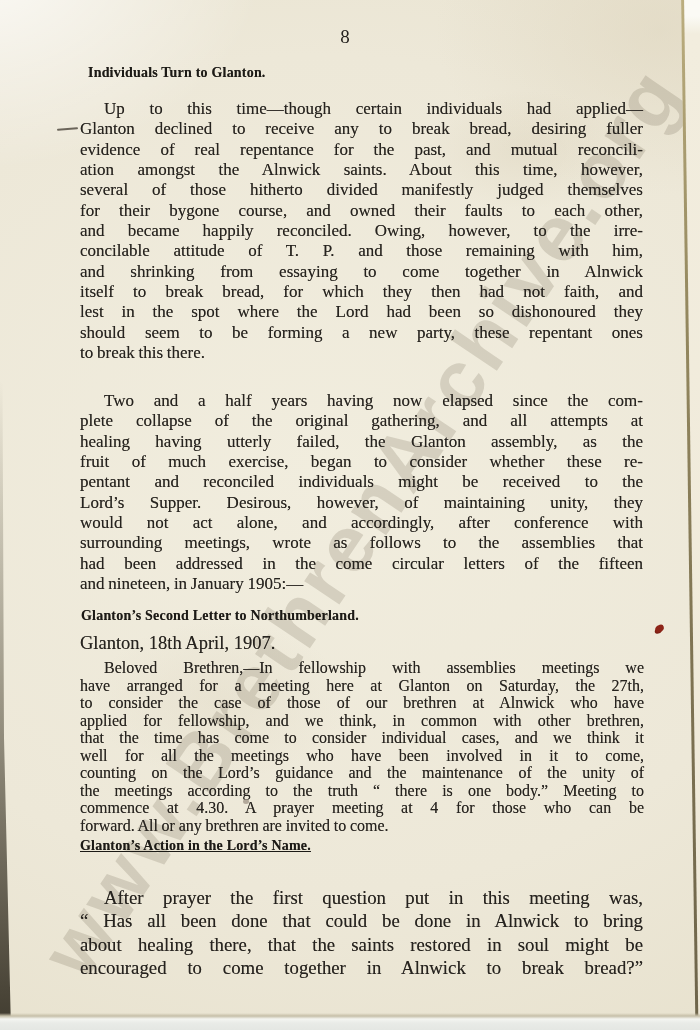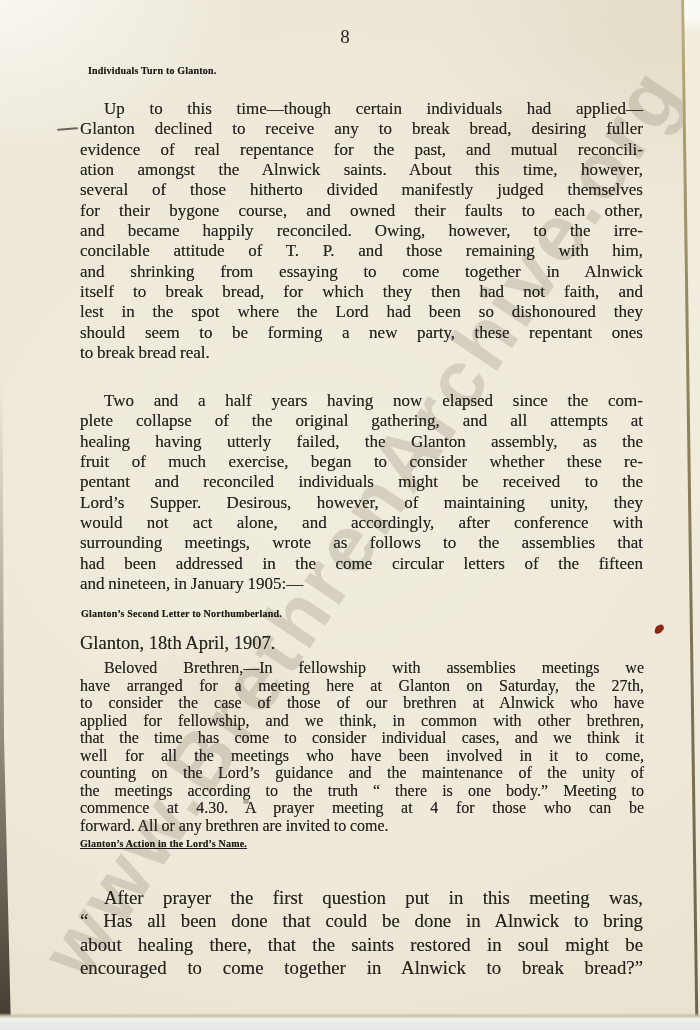--- a/index.html
+++ b/index.html
@@ -18,21 +18,21 @@
     text-align:center;
     font-family:"Liberation Sans", sans-serif;
     font-weight:700; font-size:80px; letter-spacing:4px;
     color:rgba(104,93,74,0.20);
     white-space:nowrap;
     user-select:none;
   }
   
   .tblock { position:absolute; left:80px; width:563px; color:#26231f;
             text-shadow:0 0 0.5px rgba(45,40,32,0.55); }
-  .heading { font-weight:700; font-size:10px; color:#1c1a16; letter-spacing:0.2px; }
+  .heading { font-weight:700; font-size:14px; color:#1c1a16; letter-spacing:0.2px; }
   .body-par  { font-size:17px; line-height:20.35px; word-spacing:-0.5px; }
   .body-par3 { font-size:18.8px; line-height:23.3px; word-spacing:-0.5px; }
   .letter-par{ font-size:16px;   line-height:17.5px; word-spacing:-0.3px; }
   .tl { text-align:justify; text-align-last:justify; white-space:nowrap; }
   .tl.last { text-align-last:left; }
   .indent .tl.first { text-indent:24px; }
   .dateline { font-size:18.5px; text-align:left; padding-right:45px; box-sizing:border-box; }
   .pageno { position:absolute; left:330px; top:26px; width:30px; text-align:center;
             font-size:19px; color:#26231f; }
   
@@ -79,21 +79,21 @@
       <div class="tl">evidence of real repentance for the past, and mutual reconcili-</div>
       <div class="tl">ation amongst the Alnwick saints. About this time, however,</div>
       <div class="tl">several of those hitherto divided manifestly judged themselves</div>
       <div class="tl">for their bygone course, and owned their faults to each other,</div>
       <div class="tl">and became happily reconciled. Owing, however, to the irre-</div>
       <div class="tl">concilable attitude of T. P. and those remaining with him,</div>
       <div class="tl">and shrinking from essaying to come together in Alnwick</div>
       <div class="tl">itself to break bread, for which they then had not faith, and</div>
       <div class="tl">lest in the spot where the Lord had been so dishonoured they</div>
       <div class="tl">should seem to be forming a new party, these repentant ones</div>
-      <div class="tl last">to break bread real.</div>
+      <div class="tl last">to break this there.</div>
     </div>
 
   <div class="tblock body-par indent" style="top:391px;">
       <div class="tl first">Two and a half years having now elapsed since the com-</div>
       <div class="tl">plete collapse of the original gathering, and all attempts at</div>
       <div class="tl">healing having utterly failed, the Glanton assembly, as the</div>
       <div class="tl">fruit of much exercise, began to consider whether these re-</div>
       <div class="tl">pentant and reconciled individuals might be received to the</div>
       <div class="tl">Lord’s Supper. Desirous, however, of maintaining unity, they</div>
       <div class="tl">would not act alone, and accordingly, after conference with</div>

